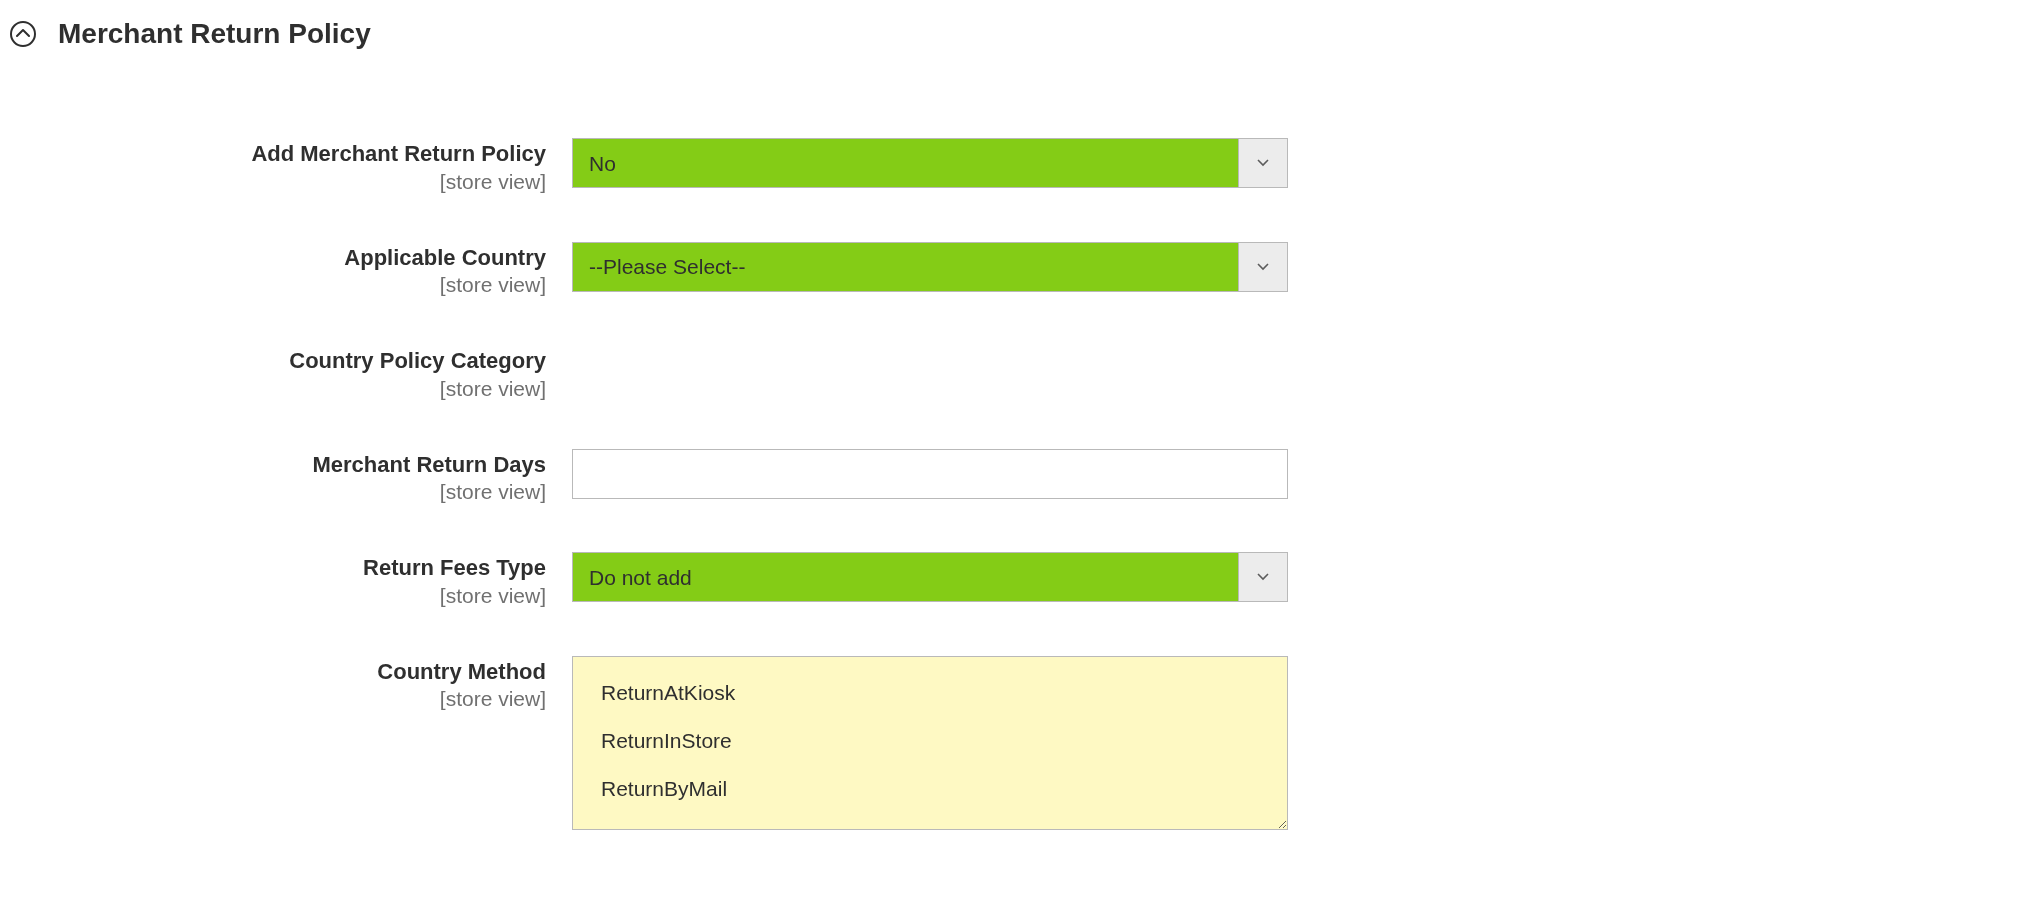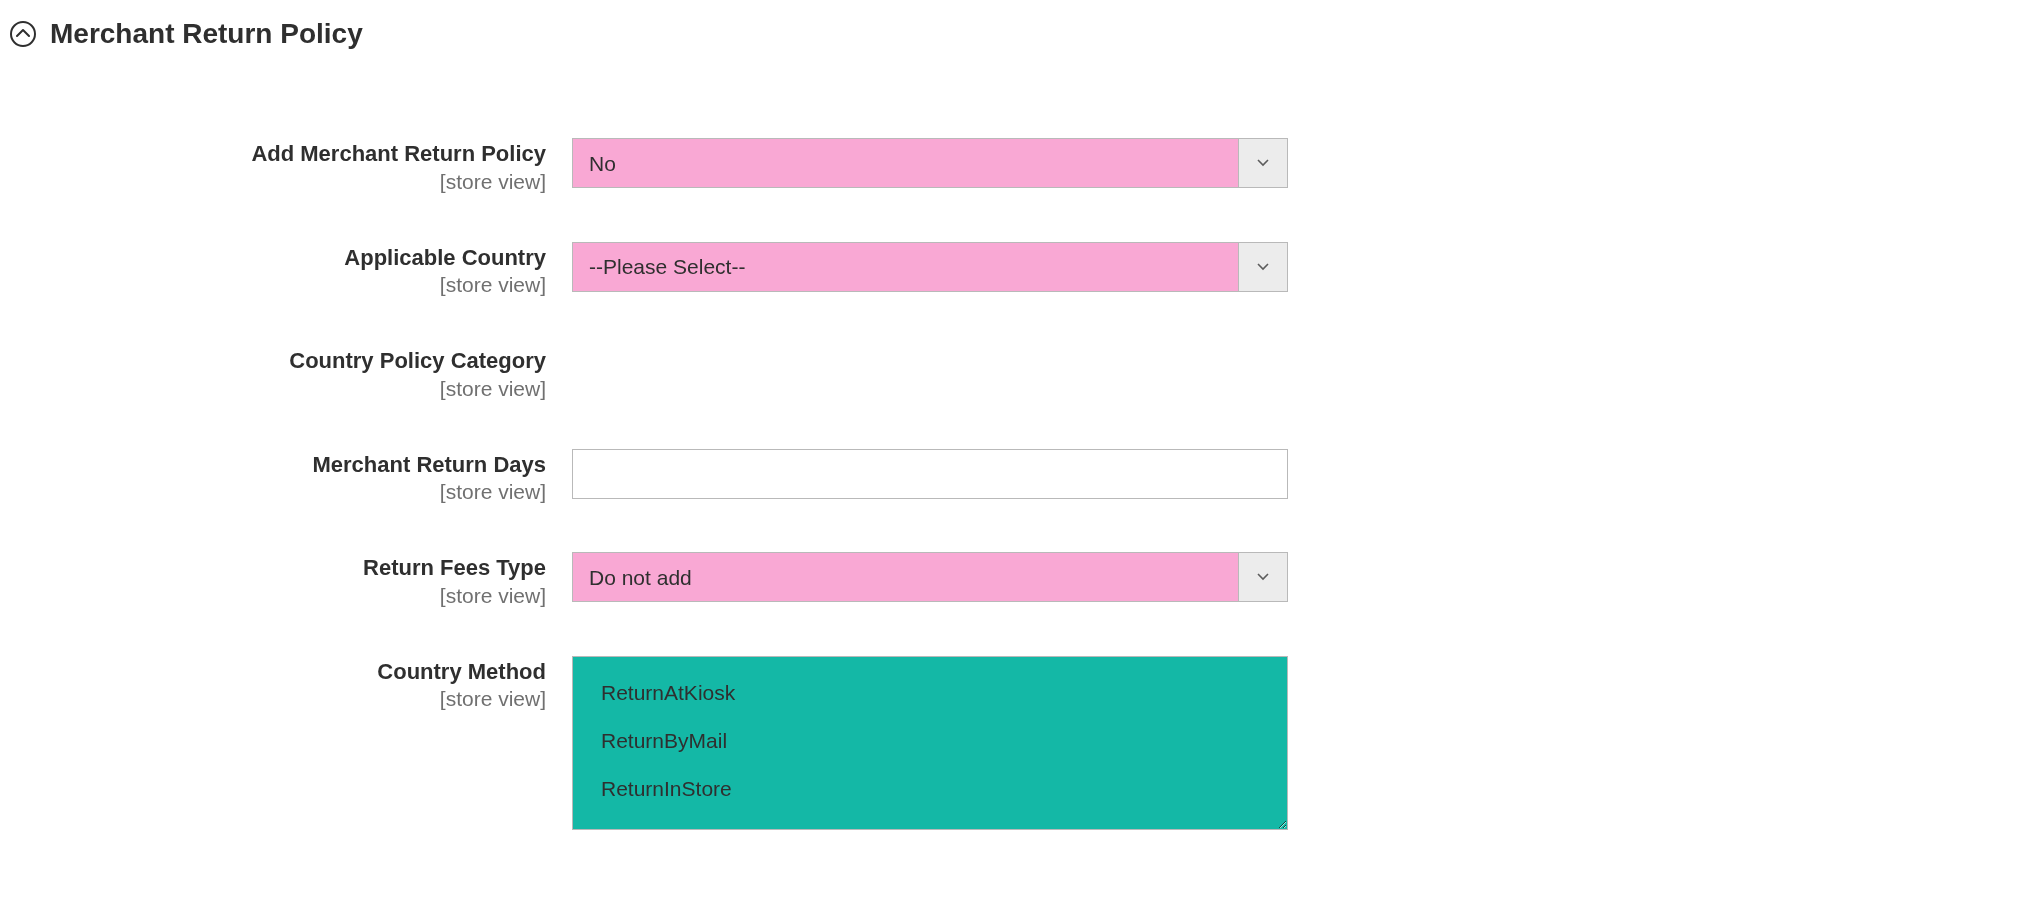--- a/index.html
+++ b/index.html
@@ -9,21 +9,21 @@
   }
   body {
     font-family: -apple-system, BlinkMacSystemFont, "Segoe UI", Helvetica, Arial, sans-serif;
     background: #ffffff;
     color: #303030;
     padding: 10px;
   }
   .section-header {
     display: flex;
     align-items: center;
-    gap: 14px;
+    gap: 22px;
     padding: 8px 0 18px 0;
     cursor: pointer;
   }
   .collapse-icon {
     width: 26px;
     height: 26px;
     border: 2px solid #2f2f2f;
     border-radius: 50%;
     display: flex;
     align-items: center;
@@ -77,21 +77,21 @@
   .select-wrap {
     position: relative;
     width: 100%;
   }
   .select-wrap select {
     width: 100%;
     height: 50px;
     font-size: 21px;
     font-family: inherit;
     color: #2f2f2f;
-    background: #f9a8d4;
+    background: #84cc16;
     border: 1px solid #b9b9b9;
     padding: 0 60px 0 16px;
     appearance: none;
     -webkit-appearance: none;
     -moz-appearance: none;
     outline: none;
   }
   .select-arrow {
     position: absolute;
     top: 0;
@@ -117,21 +117,21 @@
     color: #2f2f2f;
     background: #ffffff;
     border: 1px solid #b9b9b9;
     padding: 0 16px;
     outline: none;
   }
   .multiselect {
     width: 100%;
     min-height: 150px;
     border: 1px solid #b9b9b9;
-    background: #14b8a6;
+    background: #fef9c3;
     font-size: 21px;
     font-family: inherit;
     color: #2f2f2f;
     padding: 18px 28px 10px 28px;
     overflow: auto;
     resize: both;
   }
   .multiselect .opt {
     padding: 6px 0;
     cursor: default;
@@ -228,19 +228,19 @@
   </div>
 
   <div class="form-row" style="margin-bottom:0;">
     <div class="label-col">
       <span class="field-label">Country Method</span>
       <span class="scope-label">[store view]</span>
     </div>
     <div class="control-col">
       <div class="multiselect">
         <div class="opt">ReturnAtKiosk</div>
+        <div class="opt">ReturnInStore</div>
         <div class="opt">ReturnByMail</div>
-        <div class="opt">ReturnInStore</div>
       </div>
     </div>
   </div>
 
 </div>
 
 </body></html>

